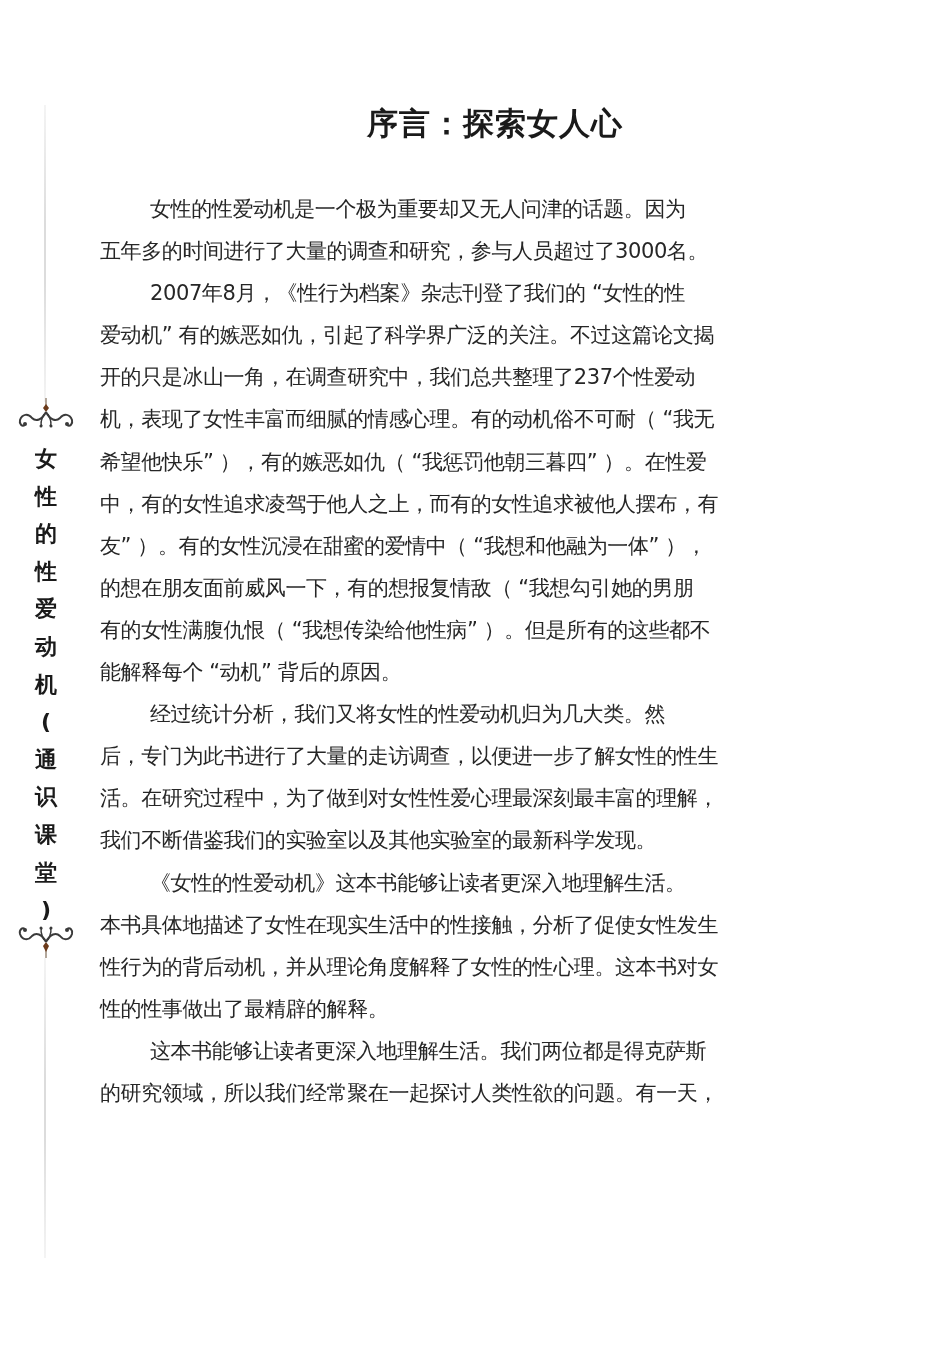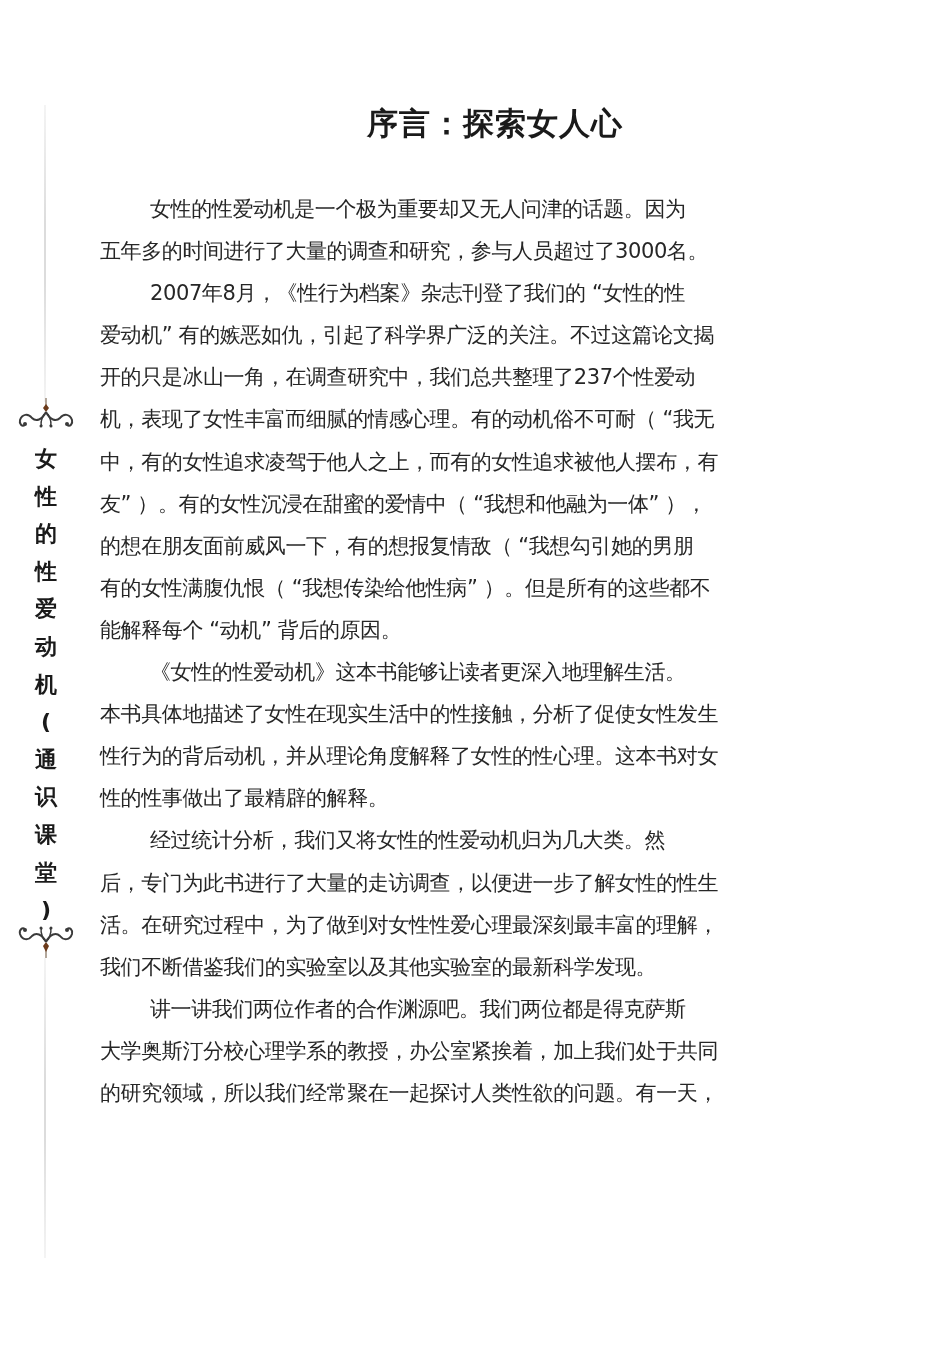--- a/index.html
+++ b/index.html
@@ -133,41 +133,41 @@
     <div>
       <div class="line indent">女性的性爱动机是一个极为重要却又无人问津的话题。因为</div>
       <div class="line">五年多的时间进行了大量的调查和研究，参与人员超过了3000名。</div>
     </div>
 
     <div>
       <div class="line indent">2007年8月，《性行为档案》杂志刊登了我们的 “女性的性</div>
       <div class="line">爱动机” 有的嫉恶如仇，引起了科学界广泛的关注。不过这篇论文揭</div>
       <div class="line">开的只是冰山一角，在调查研究中，我们总共整理了237个性爱动</div>
       <div class="line">机，表现了女性丰富而细腻的情感心理。有的动机俗不可耐（ “我无</div>
+      <div class="line">希望他快乐” ），有的嫉恶如仇（ “我惩罚他朝三暮四” ）。在性爱</div>
       <div class="line">中，有的女性追求凌驾于他人之上，而有的女性追求被他人摆布，有</div>
       <div class="line">友” ）。有的女性沉浸在甜蜜的爱情中（ “我想和他融为一体” ），</div>
       <div class="line">的想在朋友面前威风一下，有的想报复情敌（ “我想勾引她的男朋</div>
       <div class="line">有的女性满腹仇恨（ “我想传染给他性病” ）。但是所有的这些都不</div>
       <div class="line">能解释每个 “动机” 背后的原因。</div>
+    </div>
+
+    <div>
+      <div class="line indent">经过统计分析，我们又将女性的性爱动机归为几大类。然</div>
+      <div class="line">后，专门为此书进行了大量的走访调查，以便进一步了解女性的性生</div>
+      <div class="line">活。在研究过程中，为了做到对女性性爱心理最深刻最丰富的理解，</div>
+      <div class="line">我们不断借鉴我们的实验室以及其他实验室的最新科学发现。</div>
     </div>
 
     <div>
       <div class="line indent">《女性的性爱动机》这本书能够让读者更深入地理解生活。</div>
       <div class="line">本书具体地描述了女性在现实生活中的性接触，分析了促使女性发生</div>
       <div class="line">性行为的背后动机，并从理论角度解释了女性的性心理。这本书对女</div>
       <div class="line">性的性事做出了最精辟的解释。</div>
     </div>
 
     <div>
-      <div class="line indent">经过统计分析，我们又将女性的性爱动机归为几大类。然</div>
-      <div class="line">后，专门为此书进行了大量的走访调查，以便进一步了解女性的性生</div>
-      <div class="line">活。在研究过程中，为了做到对女性性爱心理最深刻最丰富的理解，</div>
-      <div class="line">我们不断借鉴我们的实验室以及其他实验室的最新科学发现。</div>
-    </div>
-
-    <div>
-      <div class="line indent">讲一讲我们两位作者的合作渊源吧。我们两位都是得克萨斯</div>
-      <div class="line">大学奥斯汀分校心理学系的教授，办公室紧挨着，加上我们处于共同</div>
+      <div class="line indent">这本书能够让读者更深入地理解生活。我们两位都是得克萨斯</div>
       <div class="line">的研究领域，所以我们经常聚在一起探讨人类性欲的问题。有一天，</div>
     </div>
 
   </div>
 </div>
 
 </body></html>

